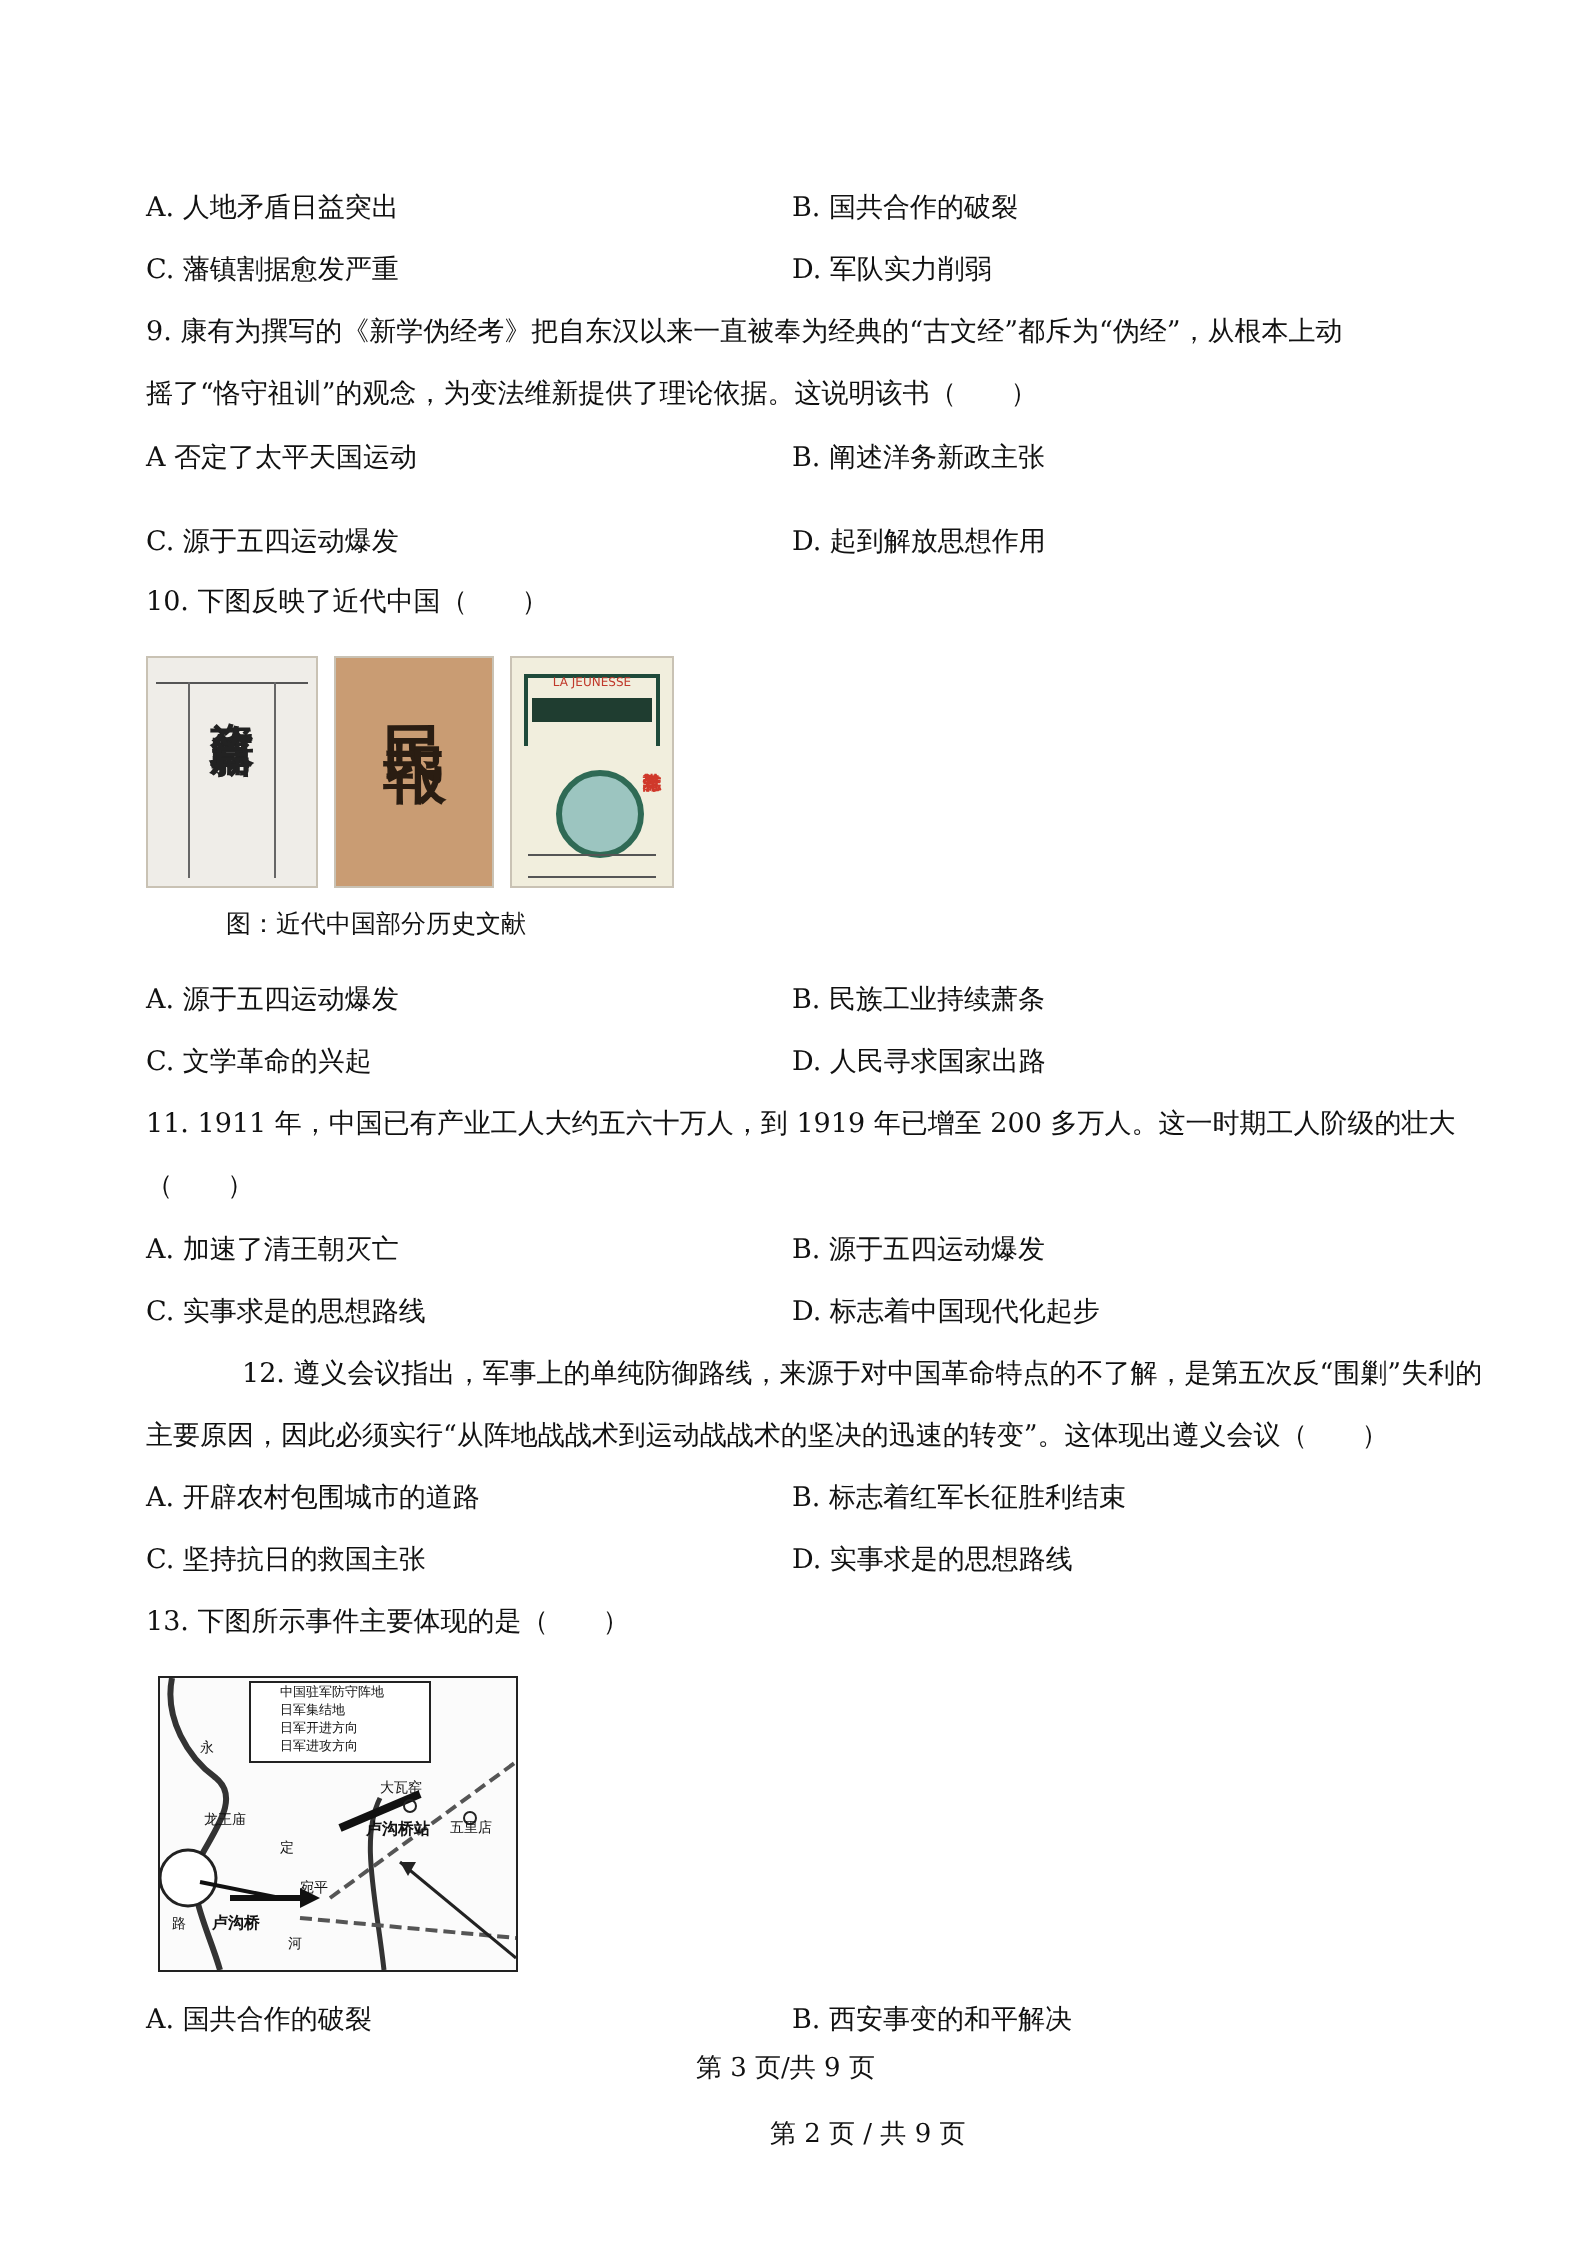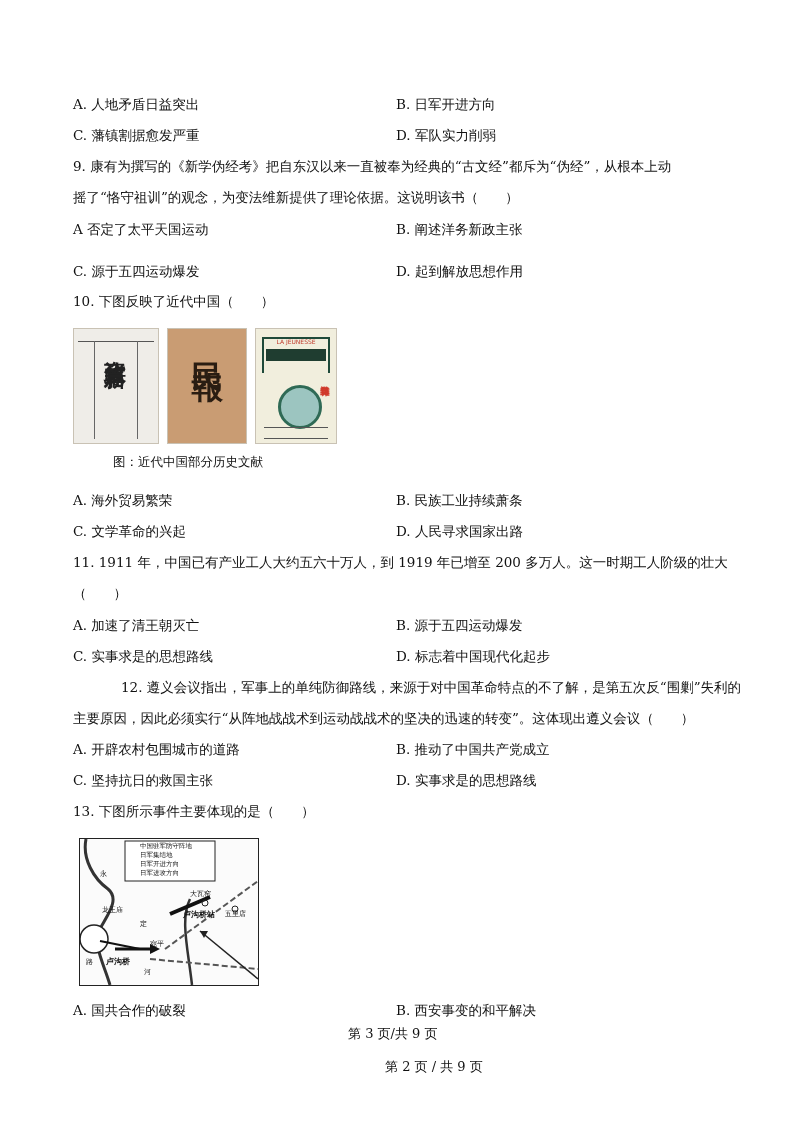--- a/index.html
+++ b/index.html
@@ -20,21 +20,21 @@
     .cover3 { left: 182px; width: 82px; background: #f1eedd; }
     .vtext { position: absolute; writing-mode: vertical-rl; font-family: "DejaVu Serif", serif; color: #222; }
     .caption { position: absolute; left: 40px; top: 126px; font-size: 12.5px; font-family: "DejaVu Sans", sans-serif; }
     .footer { position: absolute; white-space: nowrap; font-size: 13px; text-align: center; }
   </style>
 </head>
 <body>
 
 <div class="opt-row" style="top:95px;">
   <span class="opt left">A. 人地矛盾日益突出</span>
-  <span class="opt right">B. 日军开进方向</span>
+  <span class="opt right">B. 国共合作的破裂</span>
 </div>
 <div class="opt-row" style="top:126px;">
   <span class="opt left">C. 藩镇割据愈发严重</span>
   <span class="opt right">D. 军队实力削弱</span>
 </div>
 
 <div class="line" style="top:157px;">9. 康有为撰写的《新学伪经考》把自东汉以来一直被奉为经典的“古文经”都斥为“伪经”，从根本上动</div>
 <div class="line" style="top:188px;">摇了“恪守祖训”的观念，为变法维新提供了理论依据。这说明该书（　　）</div>
 <div class="opt-row" style="top:220px;">
   <span class="opt left">A  否定了太平天国运动</span>
@@ -61,21 +61,21 @@
     <div style="position:absolute;left:0;right:0;top:9px;text-align:center;font-size:6px;color:#c0392b;font-family:'DejaVu Sans',sans-serif;">LA JEUNESSE</div>
     <div style="position:absolute;left:10px;right:10px;top:20px;height:12px;background:#1f3d30;"></div>
     <div style="position:absolute;left:22px;top:56px;width:38px;height:38px;border-radius:50%;border:3px solid #2f6a55;background:#9cc5c0;"></div>
     <div class="vtext" style="right:6px;top:50px;font-size:9px;line-height:10px;color:#d0392b;font-weight:bold;">青年雜誌</div>
     <div style="position:absolute;left:8px;right:8px;top:98px;height:10px;border-top:1px solid #555;border-bottom:1px solid #555;"></div>
   </div>
   <div class="caption">图：近代中国部分历史文献</div>
 </div>
 
 <div class="opt-row" style="top:491px;">
-  <span class="opt left">A. 海外贸易繁荣</span>
+  <span class="opt left">A. 源于五四运动爆发</span>
   <span class="opt right">B. 民族工业持续萧条</span>
 </div>
 <div class="opt-row" style="top:522px;">
   <span class="opt left">C. 文学革命的兴起</span>
   <span class="opt right">D. 人民寻求国家出路</span>
 </div>
 
 <div class="line" style="top:553px;">11. 1911 年，中国已有产业工人大约五六十万人，到 1919 年已增至 200 多万人。这一时期工人阶级的壮大</div>
 <div class="line" style="top:584px;">（　　）</div>
 <div class="opt-row" style="top:616px;">
@@ -84,21 +84,21 @@
 </div>
 <div class="opt-row" style="top:647px;">
   <span class="opt left">C. 实事求是的思想路线</span>
   <span class="opt right">D. 标志着中国现代化起步</span>
 </div>
 
 <div class="line" style="top:678px;margin-left:48px;">12. 遵义会议指出，军事上的单纯防御路线，来源于对中国革命特点的不了解，是第五次反“围剿”失利的</div>
 <div class="line" style="top:709px;">主要原因，因此必须实行“从阵地战战术到运动战战术的坚决的迅速的转变”。这体现出遵义会议（　　）</div>
 <div class="opt-row" style="top:740px;">
   <span class="opt left">A. 开辟农村包围城市的道路</span>
-  <span class="opt right">B. 推动了中国共产党成立</span>
+  <span class="opt right">B. 标志着红军长征胜利结束</span>
 </div>
 <div class="opt-row" style="top:771px;">
   <span class="opt left">C. 坚持抗日的救国主张</span>
   <span class="opt right">D. 实事求是的思想路线</span>
 </div>
 
 <div class="line" style="top:802px;">13. 下图所示事件主要体现的是（　　）</div>
 <div class="figure" style="left:79px; top:838px; width:178px; height:146px; border:1px solid #222; background:#fbfbfb;">
   <svg width="178" height="146" viewBox="0 0 178 146" style="position:absolute;left:0;top:0;">
 

